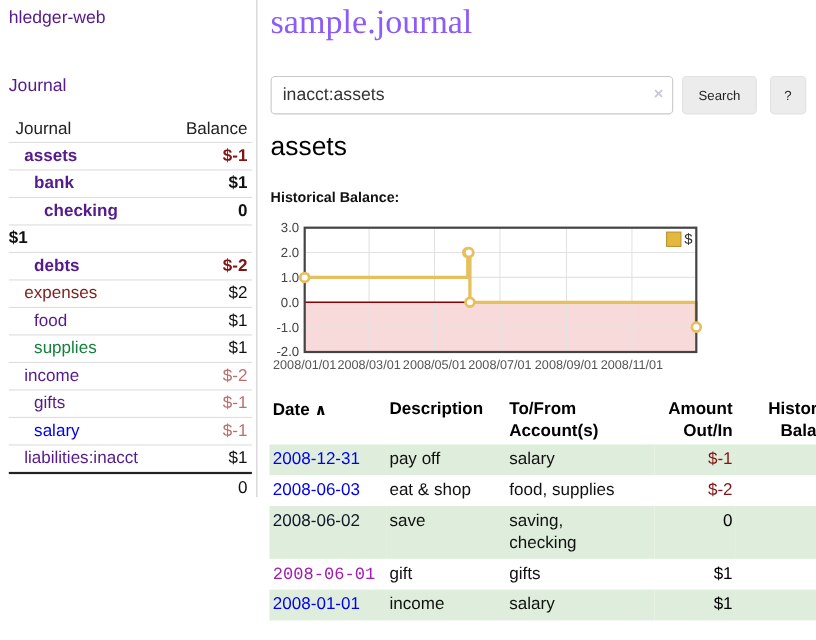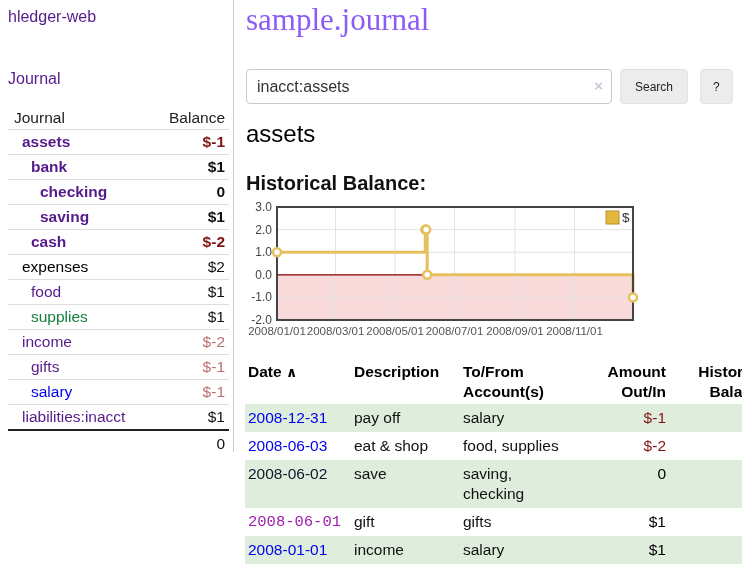--- a/index.html
+++ b/index.html
@@ -35,21 +35,21 @@
     border-radius:4px;padding:0 28px 0 10px;font-size:16px;color:#333;
     font-family:"Liberation Sans","DejaVu Sans",sans-serif;outline:none;}
   #search-clear{position:absolute;right:9px;top:8px;color:#cdc6da;font-size:15px;
     font-weight:bold;cursor:pointer;line-height:18px;}
   .btn{height:35px;border:1px solid #e2e2e2;background:#ececec;border-radius:4px;
     font-size:12px;color:#222;font-family:"Liberation Sans","DejaVu Sans",sans-serif;
     cursor:pointer;}
   #search-button{margin-left:8px;padding:0 14px;}
   #help-button{margin-left:12px;padding:0 12px;}
   #acct-heading{position:absolute;left:246px;top:120px;font-size:24px;font-weight:normal;margin:0;color:#000;}
-  #chart-title{position:absolute;left:246px;top:172px;font-size:20px;font-weight:bold;}
+  #chart-title{position:absolute;left:246px;top:172px;font-size:13px;font-weight:bold;}
   #balance-chart{position:absolute;left:244px;top:202px;}
 
   
   #register{position:absolute;left:245px;top:360px;width:497px;border-collapse:collapse;
     table-layout:fixed;font-size:15.5px;}
   #register th{font-weight:bold;text-align:left;vertical-align:top;padding:2px 3px;
     line-height:20px;color:#000;}
   #register th.num,#register td.num{text-align:right;}
   #register td{vertical-align:top;padding:4px 3px;line-height:20px;}
   #register td.wrap{white-space:pre-line;}
@@ -74,29 +74,28 @@
       </div>
       <div class="acct-row bold">
         <span class="link" style="padding-left: 23px; color: rgb(85, 26, 139);">bank</span>
         <span class="bal">$1</span>
       </div>
       <div class="acct-row bold">
         <span class="link" style="padding-left: 32px; color: rgb(85, 26, 139);">checking</span>
         <span class="bal">0</span>
       </div>
       <div class="acct-row bold">
-        <span class="link" style="padding-left: 32px; color: rgb(85, 26, 139);">saving</span>
-        <span class="bal">$1</span>
-      </div>
-      <div class="acct-row bold">
-        <span class="link" style="padding-left: 23px; color: rgb(85, 26, 139);">cash</span>
+        <span class="bal">$1</span>
+      </div>
+      <div class="acct-row bold">
+        <span class="link" style="padding-left: 23px; color: rgb(85, 26, 139);">debts</span>
         <span class="bal" style="color: rgb(128, 20, 20);">$-2</span>
       </div>
       <div class="acct-row">
-        <span class="link" style="padding-left: 14px; color: #000000;">expenses</span>
+        <span class="link" style="padding-left: 14px; color: #7f1d1d;">expenses</span>
         <span class="bal">$2</span>
       </div>
       <div class="acct-row">
         <span class="link" style="padding-left: 23px; color: rgb(85, 26, 139);">food</span>
         <span class="bal">$1</span>
       </div>
       <div class="acct-row">
         <span class="link" style="padding-left: 23px; color: #15803d;">supplies</span>
         <span class="bal">$1</span>
       </div>

